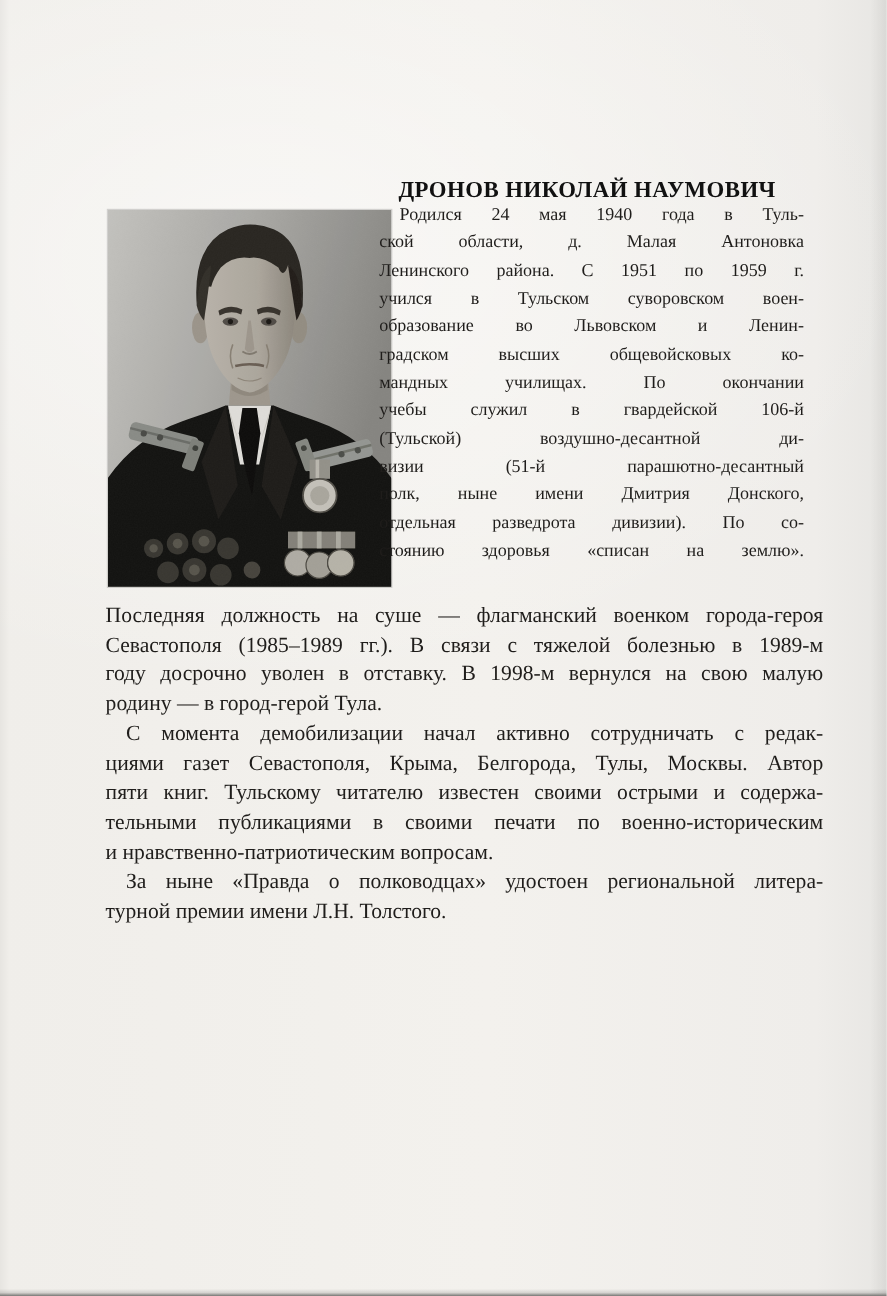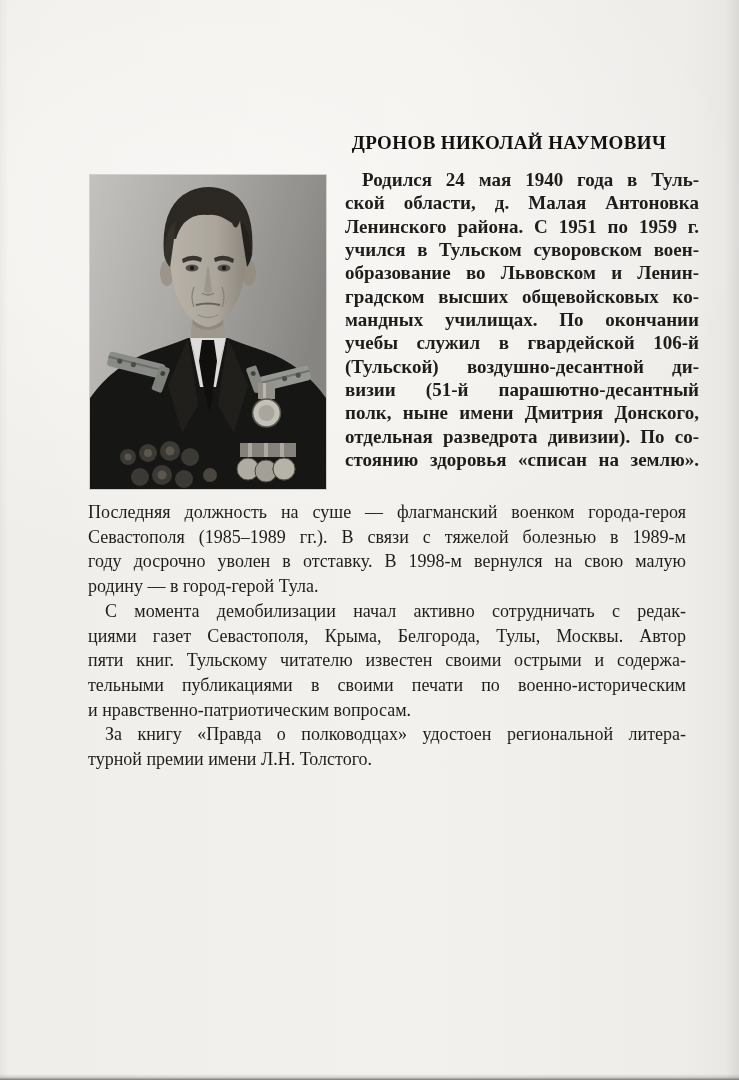--- a/index.html
+++ b/index.html
@@ -21,43 +21,42 @@
   
   .edge-bottom{position:absolute;left:0;right:0;bottom:0;height:6px;
     background:linear-gradient(180deg, rgba(0,0,0,0) 0%, rgba(0,0,0,0.12) 55%, #777774 100%);}
   .edge-right{position:absolute;top:0;bottom:0;right:0;width:14px;
     background:linear-gradient(270deg, rgba(0,0,0,0.06), rgba(0,0,0,0));}
   .edge-left{position:absolute;top:0;bottom:0;left:0;width:8px;
     background:linear-gradient(90deg, rgba(0,0,0,0.04), rgba(0,0,0,0));}
 
   .title{
     position:absolute;
-    left:332px; top:132px; width:354px;
-    text-align:center;
+    left:332px; top:148px; width:354px;
+    text-align:left;
     font-weight:bold;
     font-size:19px;
     letter-spacing:0.4px;
     color:#111;
     white-space:nowrap;
   }
 
   .photo{
     position:absolute;
     left:90px; top:175px; width:236px; height:314px;
     box-shadow:0 0 0 1px rgba(0,0,0,0.15);
     background:#b5b5b2;
   }
   .photo svg{display:block;width:100%;height:100%;}
 
   .col{
     position:absolute;
-    left:345px; top:168px; width:354px;
-    font-size:19px;
+    left:316px; top:168px; width:354px;
+    font-size:15px;
     line-height:23.35px;
-    font-weight:bold;
   }
   .body{
     position:absolute;
     left:88px; top:500px; width:598px;
     font-size:18px;
     line-height:24.7px;
   }
   .ln{white-space:normal;}
   .j{text-align:justify;text-align-last:justify;}
   .indent{padding-left:17px;}
@@ -207,20 +206,20 @@
   <div class="body">
     <div class="ln j">Последняя должность на суше — флагманский военком города-героя</div>
     <div class="ln j">Севастополя (1985–1989 гг.). В связи с тяжелой болезнью в 1989-м</div>
     <div class="ln j">году досрочно уволен в отставку. В 1998-м вернулся на свою малую</div>
     <div class="ln">родину — в город-герой Тула.</div>
     <div class="ln j indent">С момента демобилизации начал активно сотрудничать с редак-</div>
     <div class="ln j">циями газет Севастополя, Крыма, Белгорода, Тулы, Москвы. Автор</div>
     <div class="ln j">пяти книг. Тульскому читателю известен своими острыми и содержа-</div>
     <div class="ln j">тельными публикациями в своими печати по военно-историческим</div>
     <div class="ln">и нравственно-патриотическим вопросам.</div>
-    <div class="ln j indent">За книгу «Правда о полководцах» удостоен региональной литера-</div>
+    <div class="ln j indent">За ныне «Правда о полководцах» удостоен региональной литера-</div>
     <div class="ln">турной премии имени Л.Н. Толстого.</div>
   </div>
 
   <div class="edge-left"></div>
   <div class="edge-right"></div>
   <div class="edge-bottom"></div>
 </div>
 
 </body></html>

